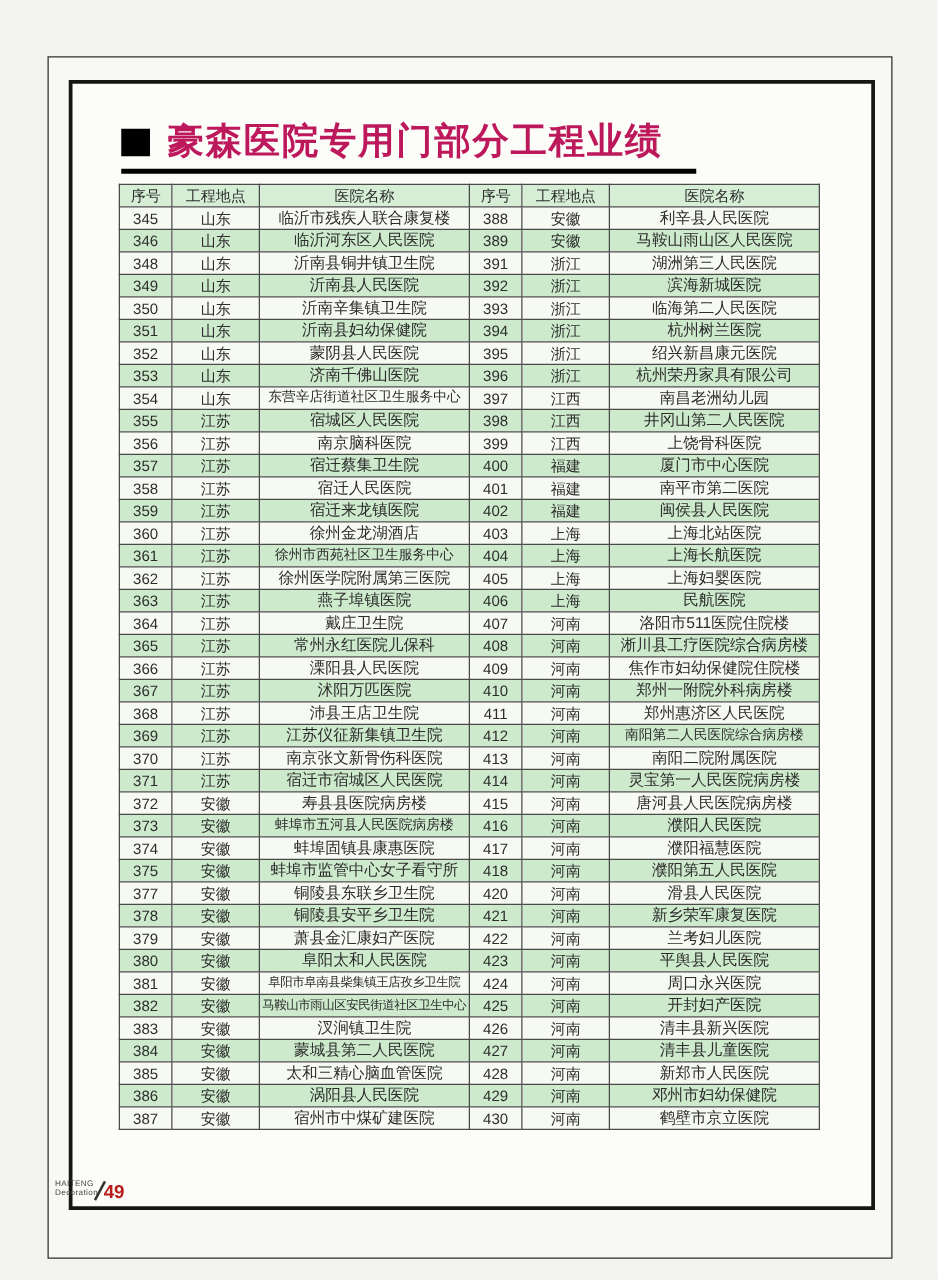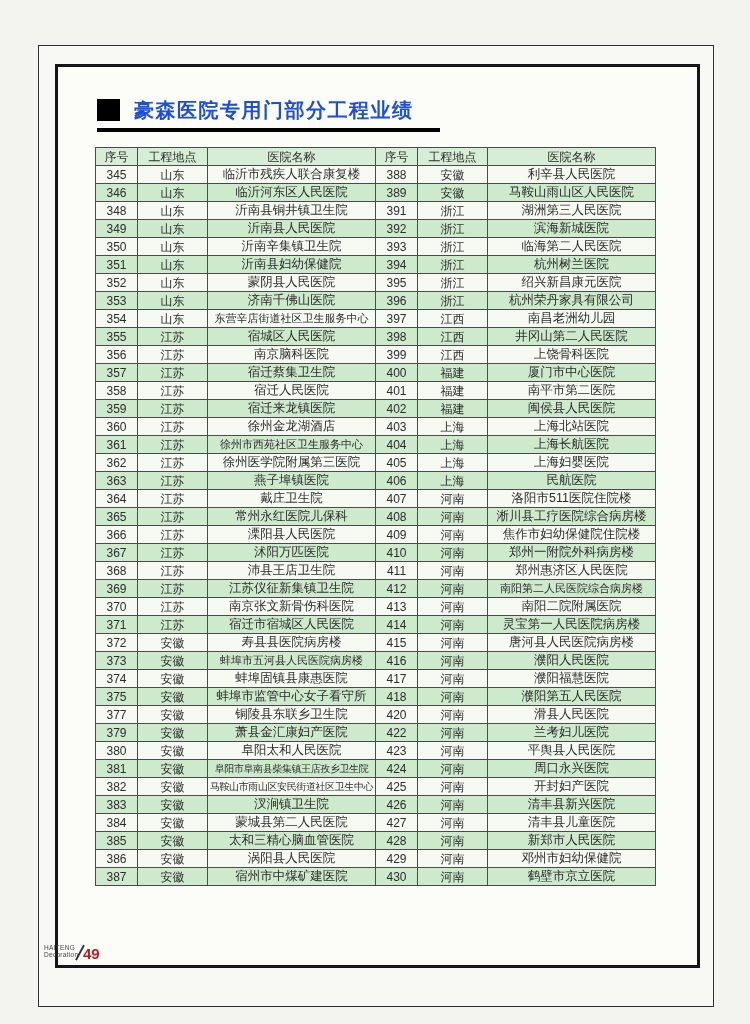--- a/index.html
+++ b/index.html
@@ -17,21 +17,21 @@
     position:absolute;left:55px;top:64px;width:639px;height:898px;
     border:3px solid #161616;background:#fcfcf8;
   }
   .title-block{
     position:absolute;left:97px;top:99px;
     display:flex;align-items:center;
     border-bottom:4px solid #000;padding-bottom:7px;padding-right:26px;
   }
   .title-square{width:23px;height:22px;background:#000;flex:0 0 auto;}
   .title-text{
-    margin-left:14px;font-size:20px;font-weight:bold;color:#1d4ed8;
+    margin-left:14px;font-size:29px;font-weight:bold;color:#be185d;
     letter-spacing:1.5px;white-space:nowrap;line-height:1;
   }
   table.perf{
     position:absolute;left:95px;top:147px;width:560px;
     border-collapse:collapse;table-layout:fixed;
     font-size:12px;
   }
   table.perf col.c-seq{width:42px;}
   table.perf col.c-loc{width:70px;}
   table.perf col.c-hos{width:168px;}
@@ -334,20 +334,28 @@
       </tr>
       <tr>
         <td>377</td>
         <td>安徽</td>
         <td class="hospital">铜陵县东联乡卫生院</td>
         <td>420</td>
         <td>河南</td>
         <td class="hospital">滑县人民医院</td>
       </tr>
       <tr>
+        <td>378</td>
+        <td>安徽</td>
+        <td class="hospital">铜陵县安平乡卫生院</td>
+        <td>421</td>
+        <td>河南</td>
+        <td class="hospital">新乡荣军康复医院</td>
+      </tr>
+      <tr>
         <td>379</td>
         <td>安徽</td>
         <td class="hospital">萧县金汇康妇产医院</td>
         <td>422</td>
         <td>河南</td>
         <td class="hospital">兰考妇儿医院</td>
       </tr>
       <tr>
         <td>380</td>
         <td>安徽</td>

